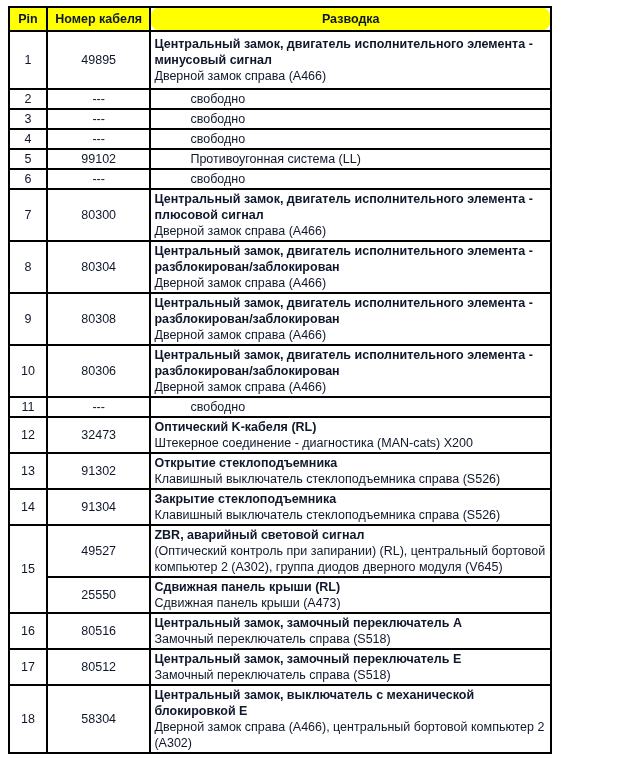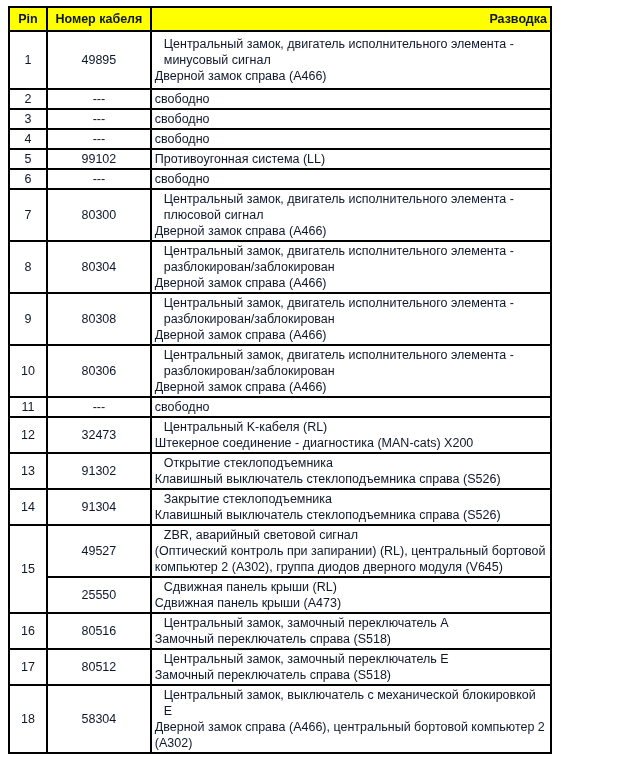--- a/index.html
+++ b/index.html
@@ -19,28 +19,28 @@
     vertical-align: middle;
     line-height: 16px;
   }
   table.pinout th {
     background: #ffff00;
     font-weight: bold;
     height: 20px;
     text-align: center;
     font-size: 12.5px;
   }
-  table.pinout th.wiring { text-align: right; }
+  table.pinout th.wiring { text-align: center; border-radius: 11px; }
   col.c-pin { width: 40px; }
   col.c-cable { width: 114px; }
   col.c-wiring { width: 453px; }
   td.pin, td.cable { text-align: center; }
-  .title { font-weight: normal; display: block; margin-left: 9px; }
+  .title { font-weight: bold; display: block; }
   .desc { display: block; }
-  .free { display: block; }
+  .free { display: block; margin-left: 36px; }
 </style>
 </head>
 <body>
 
 <table class="pinout">
   <colgroup>
     <col class="c-pin">
       <col class="c-cable">
       <col class="c-wiring">
   </colgroup>
@@ -131,21 +131,21 @@
       <td class="pin">11</td>
       <td class="cable">---</td>
       <td>
           <span class="free">свободно</span>
         </td>
     </tr>
     <tr>
       <td class="pin">12</td>
       <td class="cable">32473</td>
       <td>
-        <span class="title">Центральный K-кабеля (RL)</span>
+        <span class="title">Оптический K-кабеля (RL)</span>
         <span class="desc">Штекерное соединение - диагностика (MAN-cats) X200</span>
       </td>
     </tr>
     <tr>
       <td class="pin">13</td>
       <td class="cable">91302</td>
       <td>
         <span class="title">Открытие стеклоподъемника</span>
         <span class="desc">Клавишный выключатель стеклоподъемника справа (S526)</span>
       </td>

